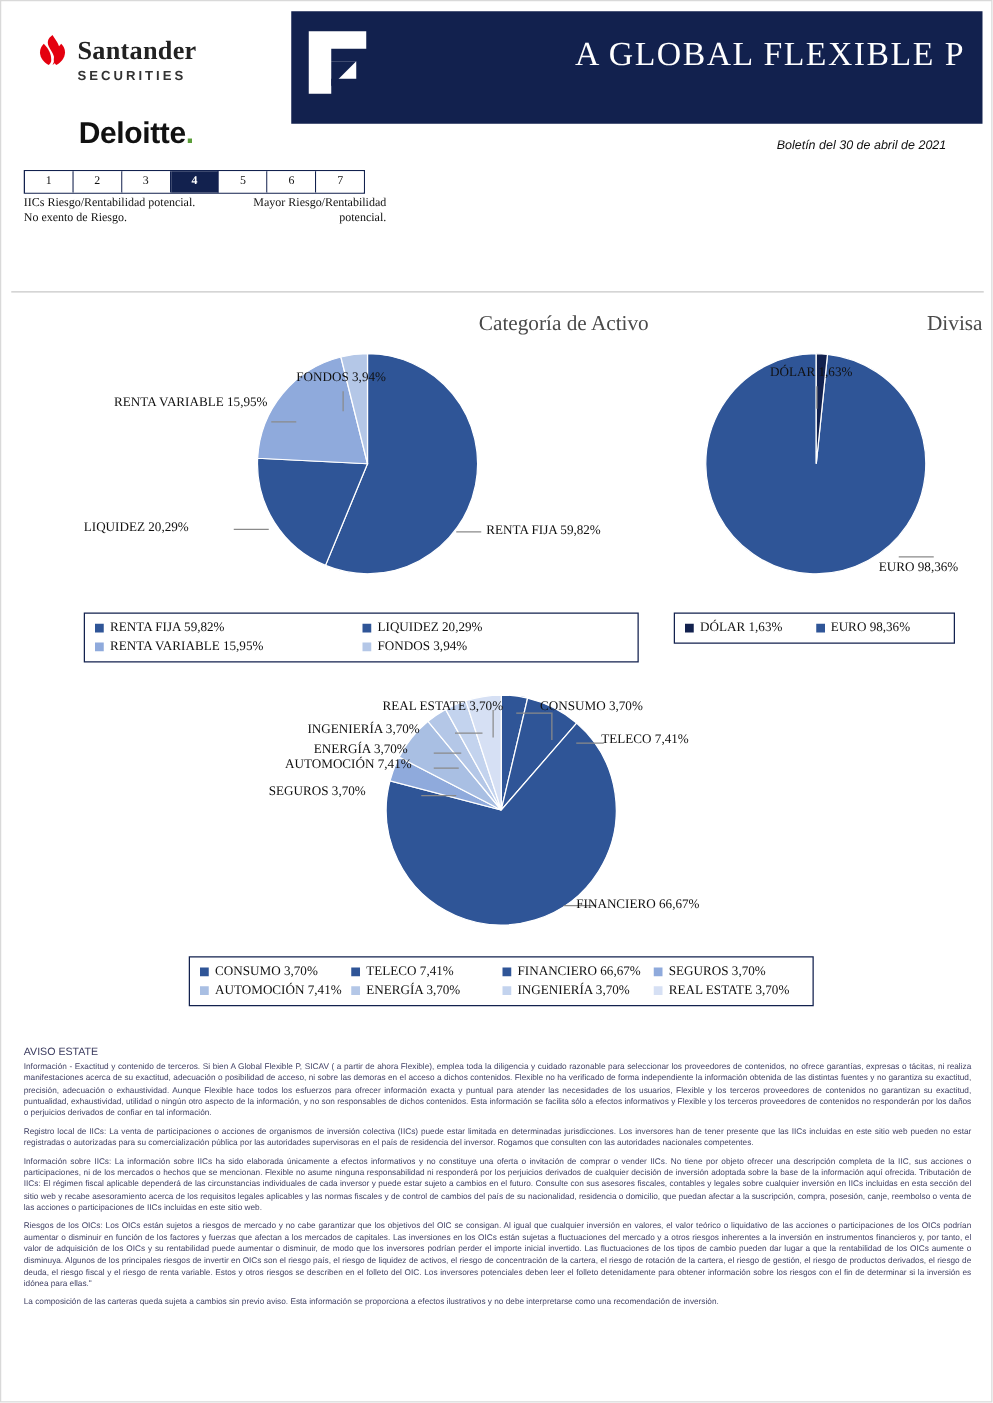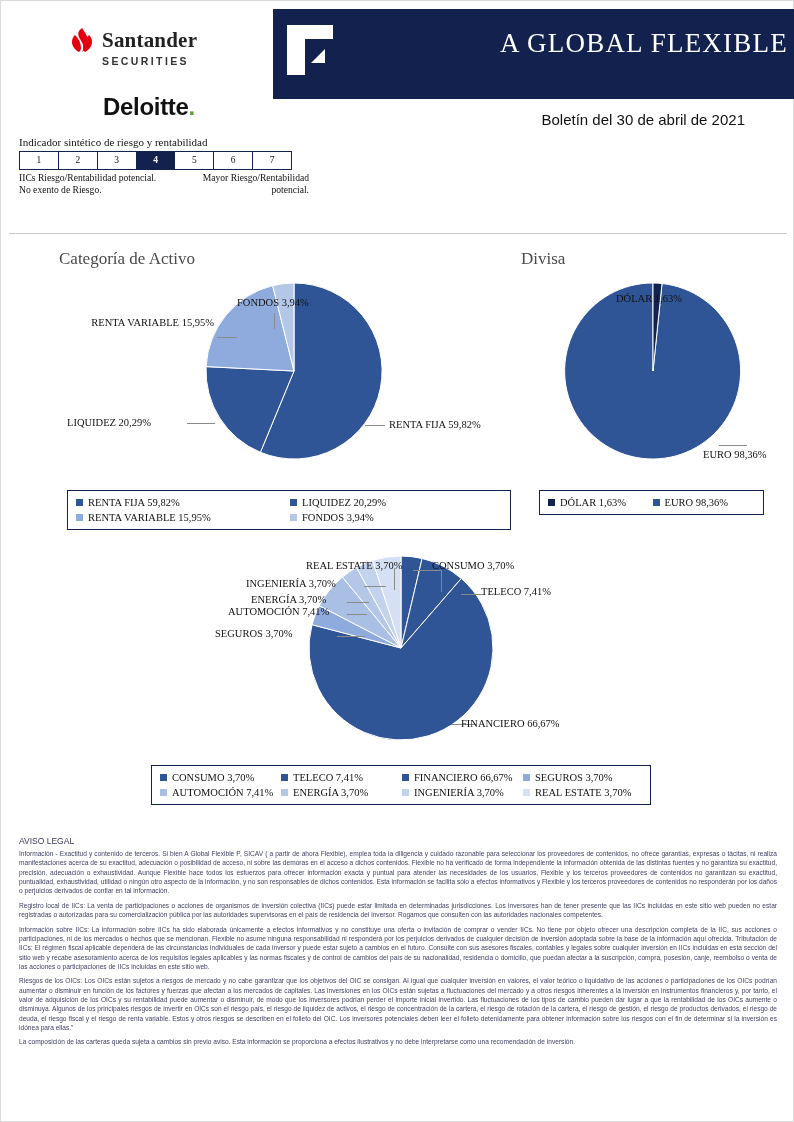--- a/index.html
+++ b/index.html
@@ -17,21 +17,20 @@
     width: 794px;
     height: 1122px;
     position: relative;
     border: 1px solid #d9d9d9;
   }
 
   
   .header {
     height: 130px;
     position: relative;
-    margin-left: 40px;
   }
   .brand-col {
     position: absolute;
     left: 0; top: 0;
     width: 232px;
     height: 130px;
   }
   .santander {
     position: absolute;
     left: 28px; top: 26px;
@@ -88,23 +87,24 @@
     right: 14px; top: 19px;
     text-align: right;
     font-family: "Liberation Serif", serif;
     line-height: 1.12;
   }
   .title-line1 { font-size: 27px; letter-spacing: 1.2px; }
   .title-line2 { font-size: 27px; letter-spacing: 1.2px; }
 
   .bulletin-date {
     position: absolute;
-    right: 48px; top: 110px;
-    font-size: 15px;
-    color: #111;
+    right: 36px; top: 110px;
+    font-size: 10px;
+    color: #111;
+    font-style: italic;
   }
 
   
   .risk-block {
     position: absolute;
     left: 18px; top: 135px;
     width: 300px;
   }
   .risk-title {
     font-family: "Liberation Serif", serif;
@@ -150,21 +150,21 @@
   .hr-line {
     position: absolute;
     left: 8px; top: 232px;
     width: 778px;
     height: 1px;
     background: #c8c8c8;
   }
 
   
   .chart-title {
-    text-align: left;
+    text-align: right;
     font-family: "Liberation Serif", serif;
     font-size: 17px;
     color: #4a4a4a;
   }
   .chart-box { position: absolute; }
 
   #chart-asset { left: 58px; top: 248px; width: 460px; height: 270px; }
   #chart-currency { left: 520px; top: 248px; width: 265px; height: 270px; }
   #chart-sector { left: 150px; top: 535px; width: 500px; height: 290px; }
 
@@ -255,21 +255,20 @@
       </span>
       <div class="title-text">
         <div class="title-line1">A GLOBAL FLEXIBLE P</div>
       </div>
     </div>
 
     <div class="bulletin-date">Boletín del 30 de abril de 2021</div>
   </div>
 
   <div class="risk-block">
-    <div class="risk-title">Indicador sintético de riesgo y rentabilidad</div>
     <div class="risk-scale">
       <div class="risk-cell">1</div>
       <div class="risk-cell">2</div>
       <div class="risk-cell">3</div>
       <div class="risk-cell active">4</div>
       <div class="risk-cell">5</div>
       <div class="risk-cell">6</div>
       <div class="risk-cell">7</div>
     </div>
     <div class="risk-legend">
@@ -435,21 +434,21 @@
         <span>INGENIERÍA  3,70%</span>
       </div>
       <div class="legend-item">
         <span class="legend-swatch" style="background:#d6e0f4;"></span>
         <span>REAL ESTATE 3,70%</span>
       </div>
     </div>
   </div>
 
   <div class="legal">
-    <div class="legal-title">AVISO LEGAL</div>
+    <div class="legal-title">AVISO ESTATE</div>
     <p>Información - Exactitud y contenido de terceros. Si bien A Global Flexible P, SICAV ( a partir de ahora Flexible), emplea toda la diligencia y cuidado razonable para seleccionar los proveedores de contenidos, no ofrece garantías, expresas o tácitas, ni realiza manifestaciones acerca de su exactitud, adecuación o posibilidad de acceso, ni sobre las demoras en el acceso a dichos contenidos. Flexible no ha verificado de forma independiente la información obtenida de las distintas fuentes y no garantiza su exactitud, precisión, adecuación o exhaustividad. Aunque Flexible hace todos los esfuerzos para ofrecer información exacta y puntual para atender las necesidades de los usuarios, Flexible y los terceros proveedores de contenidos no garantizan su exactitud, puntualidad, exhaustividad, utilidad o ningún otro aspecto de la información, y no son responsables de dichos contenidos. Esta información se facilita sólo a efectos informativos y Flexible y los terceros proveedores de contenidos no responderán por los daños o perjuicios derivados de confiar en tal información.</p>
     <p>Registro local de IICs: La venta de participaciones o acciones de organismos de inversión colectiva (IICs) puede estar limitada en determinadas jurisdicciones. Los inversores han de tener presente que las IICs incluidas en este sitio web pueden no estar registradas o autorizadas para su comercialización pública por las autoridades supervisoras en el país de residencia del inversor. Rogamos que consulten con las autoridades  nacionales  competentes.</p>
     <p>Información sobre IICs: La información sobre IICs ha sido elaborada únicamente a efectos informativos y no constituye una oferta o invitación de comprar o vender IICs. No tiene por objeto ofrecer una descripción completa de la IIC, sus acciones o participaciones, ni de los mercados o hechos que se mencionan. Flexible no asume ninguna responsabilidad ni responderá por los perjuicios derivados de cualquier decisión de inversión adoptada sobre la base de la información aquí ofrecida. Tributación de IICs: El régimen fiscal aplicable dependerá de las circunstancias individuales de cada inversor y puede estar sujeto a cambios en el futuro. Consulte con sus asesores fiscales, contables y legales sobre cualquier inversión en IICs incluidas en esta sección del sitio web y recabe asesoramiento acerca de los requisitos legales aplicables y las normas fiscales y de control de cambios del país de su nacionalidad, residencia o domicilio, que puedan afectar a la suscripción, compra, posesión, canje, reembolso o venta de las acciones o participaciones de IICs incluidas en este sitio web.</p>
     <p>Riesgos de los OICs: Los OICs están sujetos a riesgos de mercado y no cabe garantizar que los objetivos del OIC se consigan. Al igual que cualquier inversión en valores, el valor teórico o liquidativo de las acciones o participaciones de los OICs podrían aumentar o disminuir en función de los factores y fuerzas que afectan a los mercados de capitales. Las inversiones en los OICs están sujetas a fluctuaciones del mercado y a otros riesgos inherentes a la inversión en instrumentos financieros y, por tanto, el valor de adquisición de los OICs y su rentabilidad puede aumentar o disminuir, de modo que los inversores podrían perder el importe inicial invertido. Las fluctuaciones de los tipos de cambio pueden dar lugar a que la rentabilidad de los OICs aumente o disminuya. Algunos de los principales riesgos de invertir en OICs son el riesgo país, el riesgo de liquidez de activos, el riesgo de concentración de la cartera, el riesgo de rotación de la cartera, el riesgo de gestión, el riesgo de productos derivados, el riesgo de deuda, el riesgo fiscal y el riesgo de renta variable. Estos y otros riesgos se describen en el folleto del OIC. Los inversores potenciales deben leer el folleto detenidamente para obtener información sobre los riesgos con el fin de determinar si la inversión es idónea para ellas."</p>
     <p>La composición de las carteras queda  sujeta a cambios sin previo aviso. Esta información se proporciona a efectos ilustrativos y no debe interpretarse como una recomendación de inversión.</p>
   </div>
 
 </div>
 
 </body></html>

